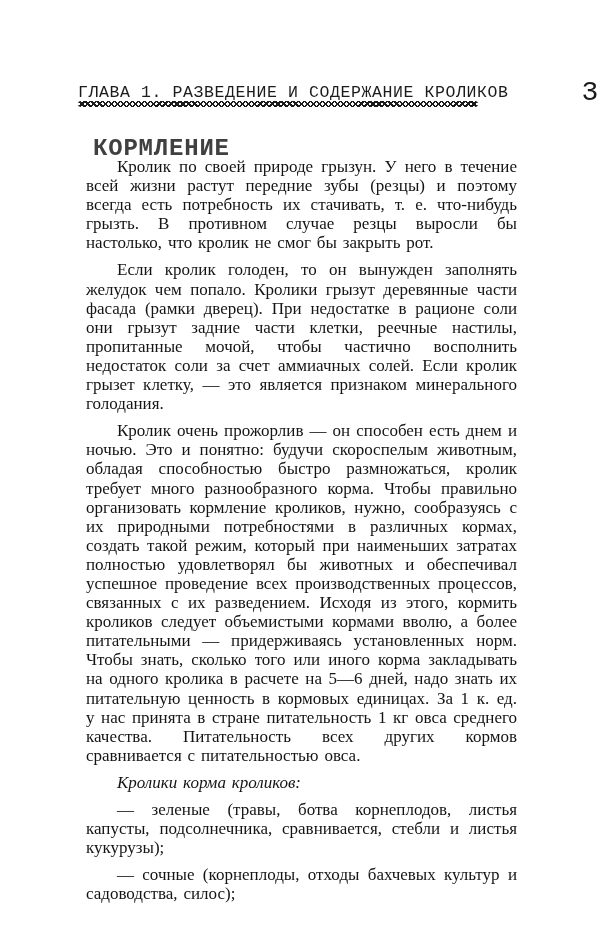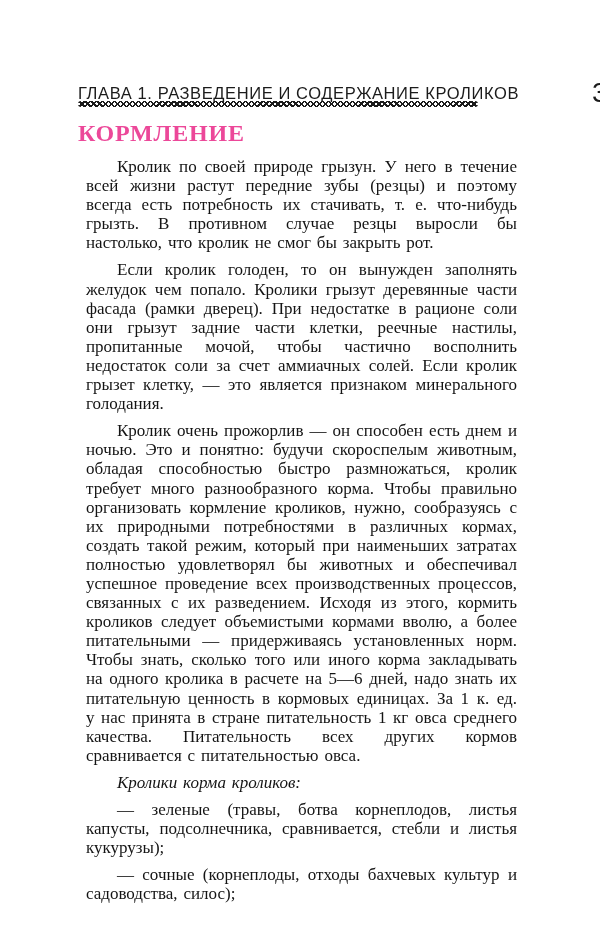--- a/index.html
+++ b/index.html
@@ -18,21 +18,21 @@
   }
   
   .running-head {
     position: absolute;
     top: 74px;
     left: 78px;
     width: 447px;
     display: flex;
     align-items: baseline;
     justify-content: space-between;
-    font-family: Liberation Sans, sans-serif;
+    font-family: Liberation Mono, monospace;
     gap: 48px;
   }
   .chapter {
     font-size: 16.5px;
     font-weight: 500;
     letter-spacing: 0.6px;
     color: #1b1b1b;
     white-space: nowrap;
   }
   .pagenum {
@@ -53,26 +53,26 @@
     background-image:
       repeating-linear-gradient(45deg,  #1b1b1b 0, #1b1b1b 1.6px, transparent 1.6px, transparent 4.2px),
       repeating-linear-gradient(-45deg, #1b1b1b 0, #1b1b1b 1.6px, transparent 1.6px, transparent 4.2px);
     border-radius: 3px;
   }
   
   .section-title {
     position: absolute;
     top: 120px;
     left: 78px;
-    margin: 0;
-    font-family: Liberation Serif, serif;
+    margin: 15px;
+    font-family: Liberation Mono, monospace;
     font-size: 24px;
     font-weight: 700;
     letter-spacing: 0.8px;
-    color: #ec4899;
+    color: #404040;
   }
   
   .body-text {
     position: absolute;
     top: 149px;
     left: 78px;
     width: 447px;
     font-family: "Liberation Serif", serif;
     font-size: 17px;
     line-height: 19.1px;

